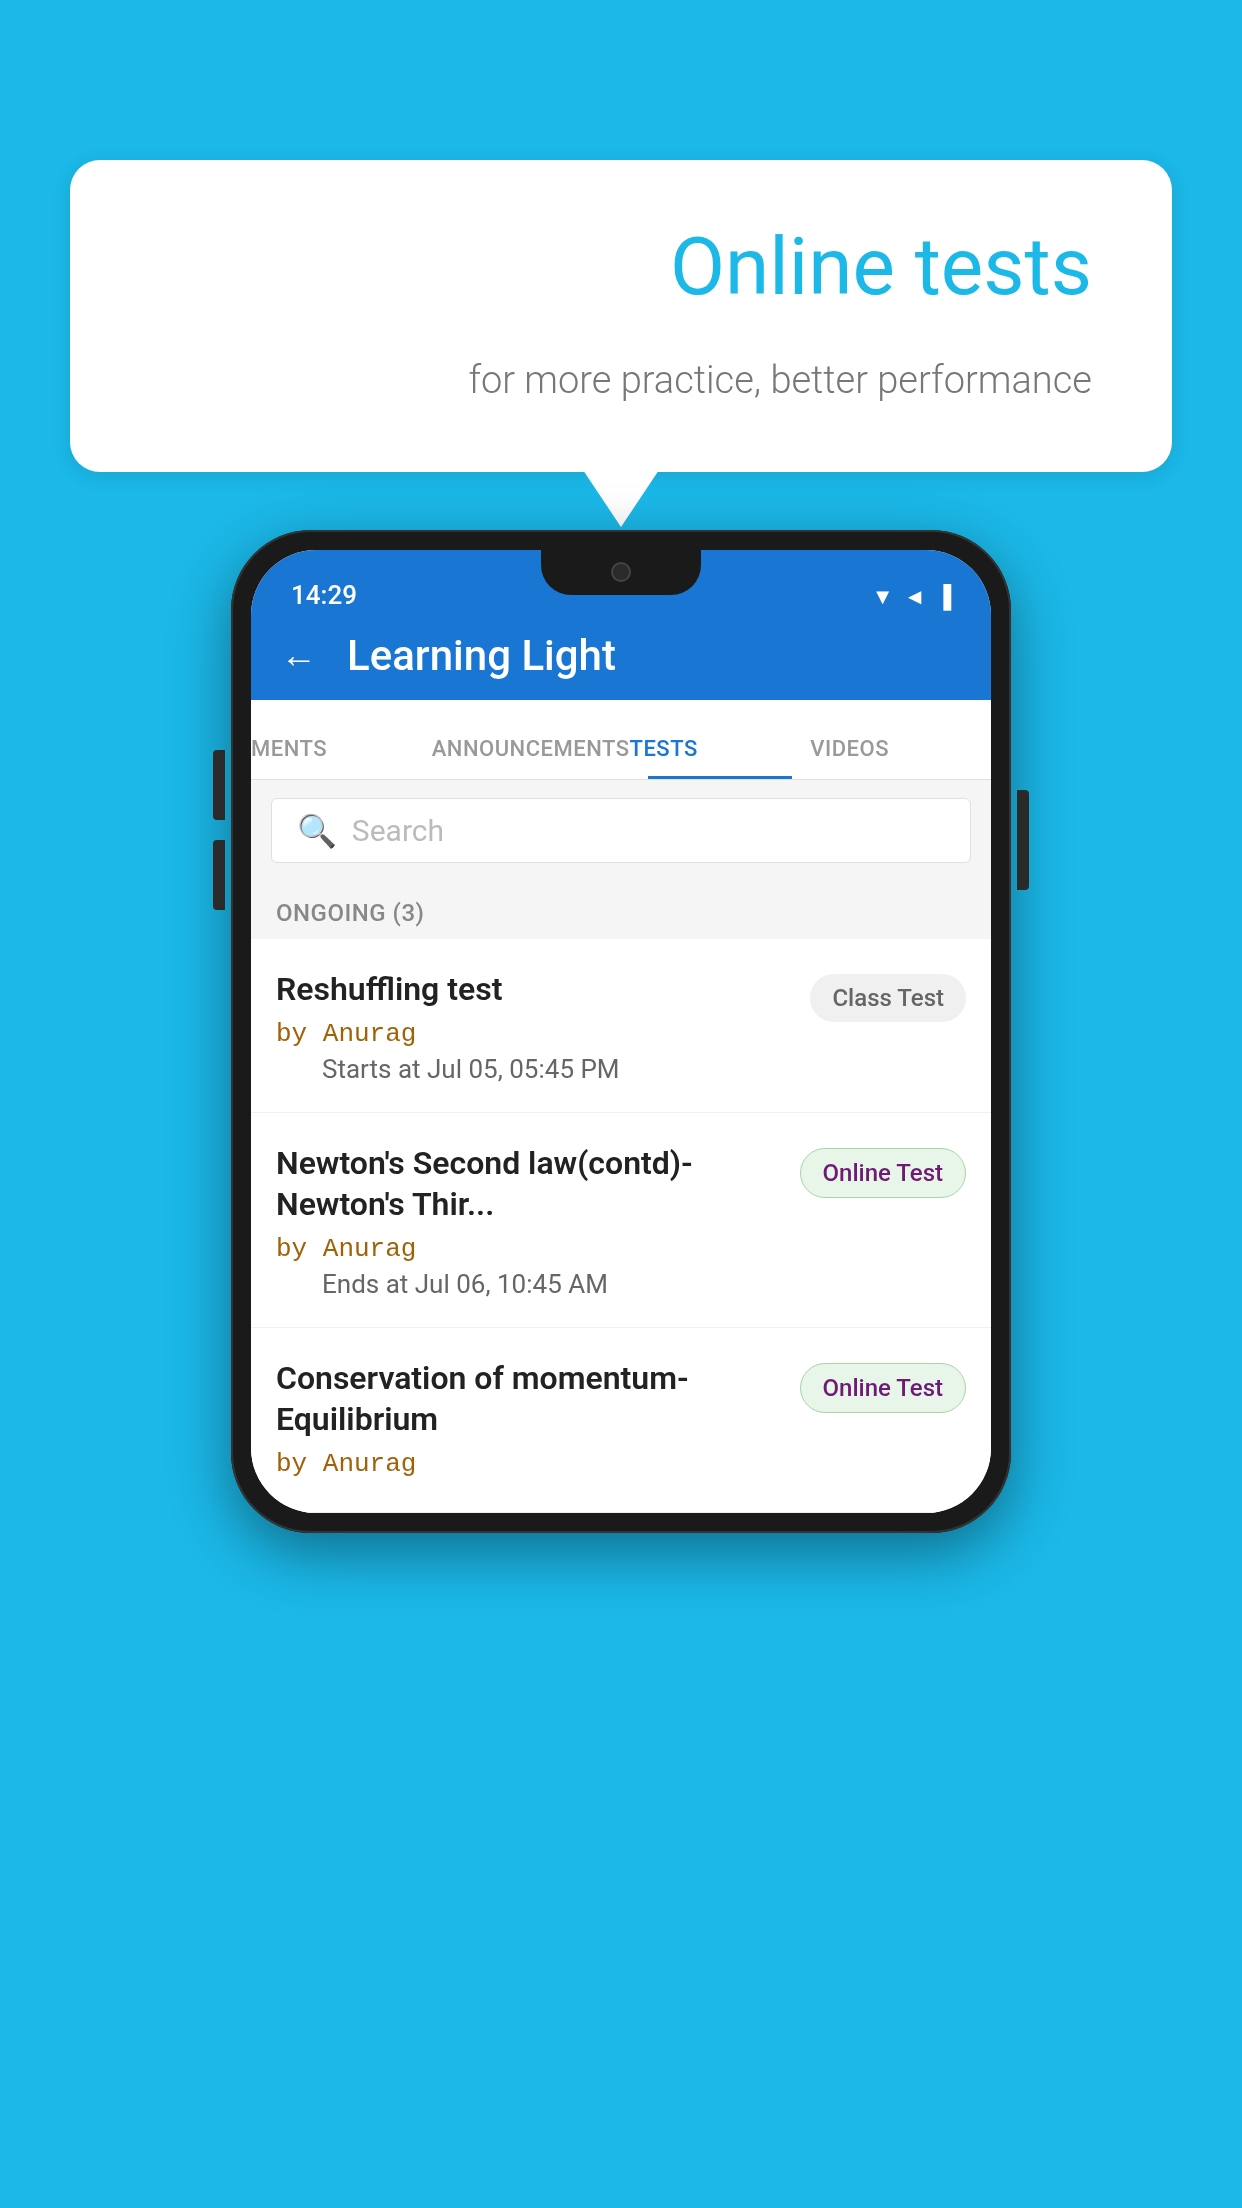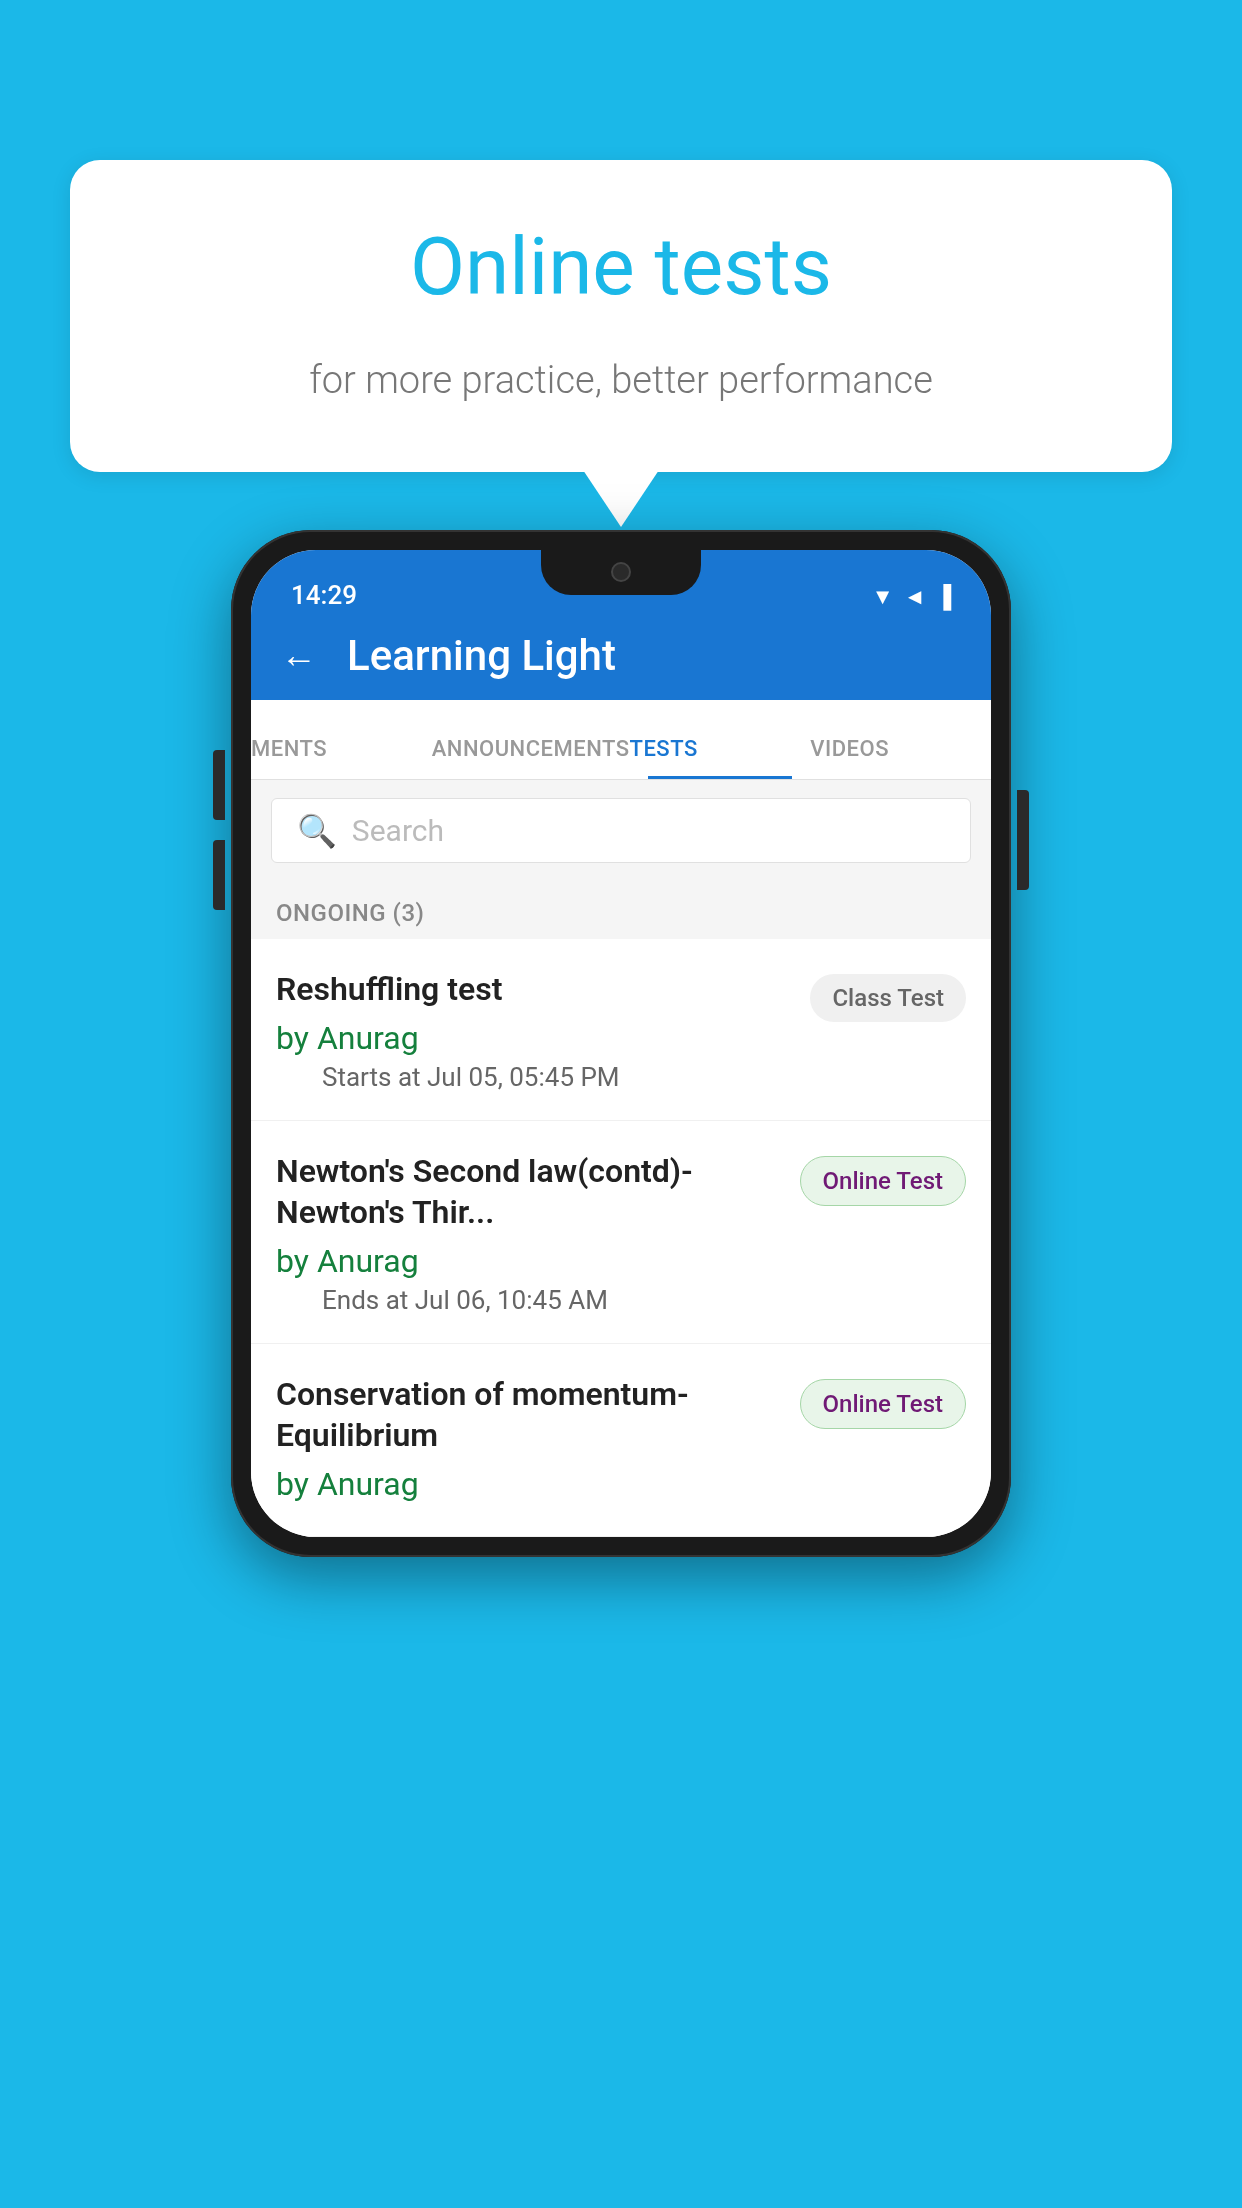--- a/index.html
+++ b/index.html
@@ -16,21 +16,21 @@
     .speech-bubble-container {
       position: absolute;
       top: 160px;
       left: 70px;
       right: 70px;
     }
     .speech-bubble {
       background: white;
       border-radius: 30px;
       padding: 60px 80px 70px;
-      text-align: center;
+      text-align: right;
       box-shadow: 0 4px 20px rgba(0,0,0,0.1);
       position: relative;
     }
     .speech-bubble::after {
       content: '';
       position: absolute;
       bottom: -55px;
       left: 50%;
       transform: translateX(-50%);
       width: 0;
@@ -224,23 +224,24 @@
       padding-right: 20px;
     }
     .test-name {
       font-size: 32px;
       font-weight: 600;
       color: #222;
       margin-bottom: 8px;
       line-height: 1.3;
     }
     .test-author {
-      font-size: 32px;
-      color: #15803d;
+      font-size: 26px;
+      color: #a16207;
       margin-bottom: 5px;
+      font-family: Liberation Mono, monospace;
     }
     .test-date {
       font-size: 26px;
       color: #666;
       margin-left: 46px;
     }
     .test-badge {
       padding: 10px 22px;
       border-radius: 50px;
       font-size: 24px;

